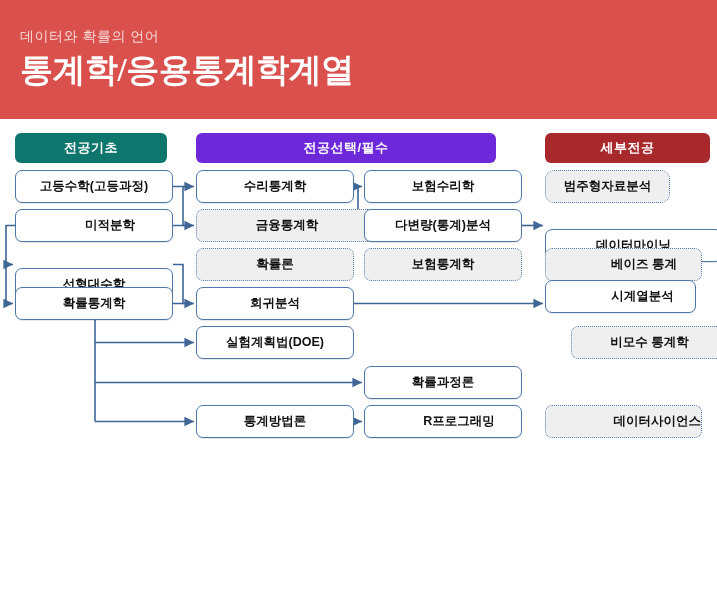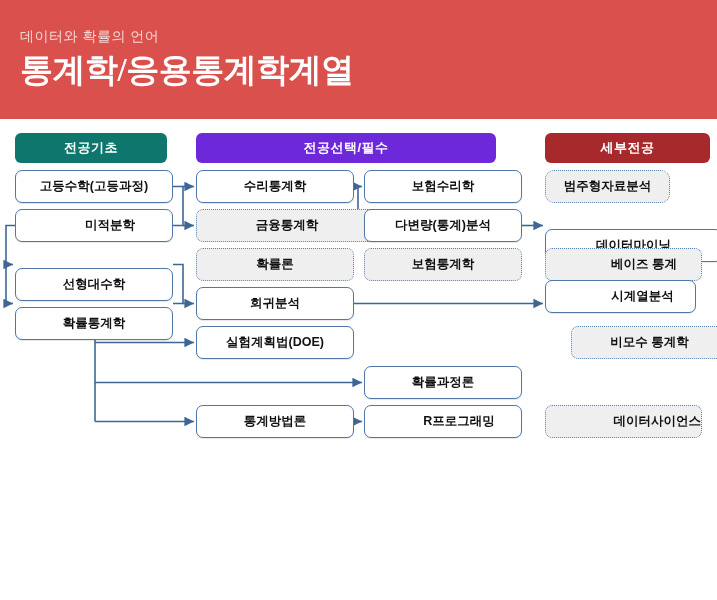--- a/index.html
+++ b/index.html
@@ -108,21 +108,21 @@
   <div id="nodes">
       <div class="node solid" style="left: 15px; top: 170px; width: 158px;">
         <span>고등수학(고등과정)</span>
       </div>
       <div class="node solid" style="left: 15px; top: 209px; width: 158px; padding-left: 32px;">
         <span>미적분학</span>
       </div>
       <div class="node solid" style="left: 15px; top: 248px; width: 158px; margin-top: 20px;">
         <span>선형대수학</span>
       </div>
-      <div class="node solid" style="left: 15px; top: 287px; width: 158px; margin-top: 20px;">
+      <div class="node solid" style="left: 15px; top: 287px; width: 158px;">
         <span>확률통계학</span>
       </div>
       <div class="node solid" style="left: 196px; top: 170px; width: 158px;">
         <span>수리통계학</span>
       </div>
       <div class="node dashed" style="left: 196px; top: 209px; width: 182px;">
         <span>금융통계학</span>
       </div>
       <div class="node dashed" style="left: 196px; top: 248px; width: 158px;">
         <span>확률론</span>

